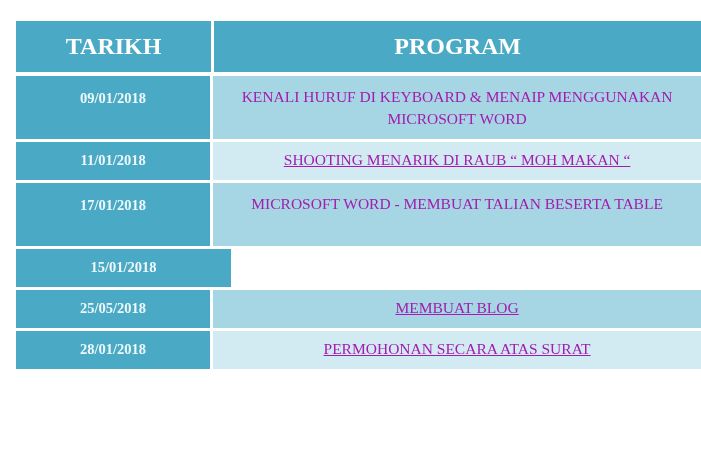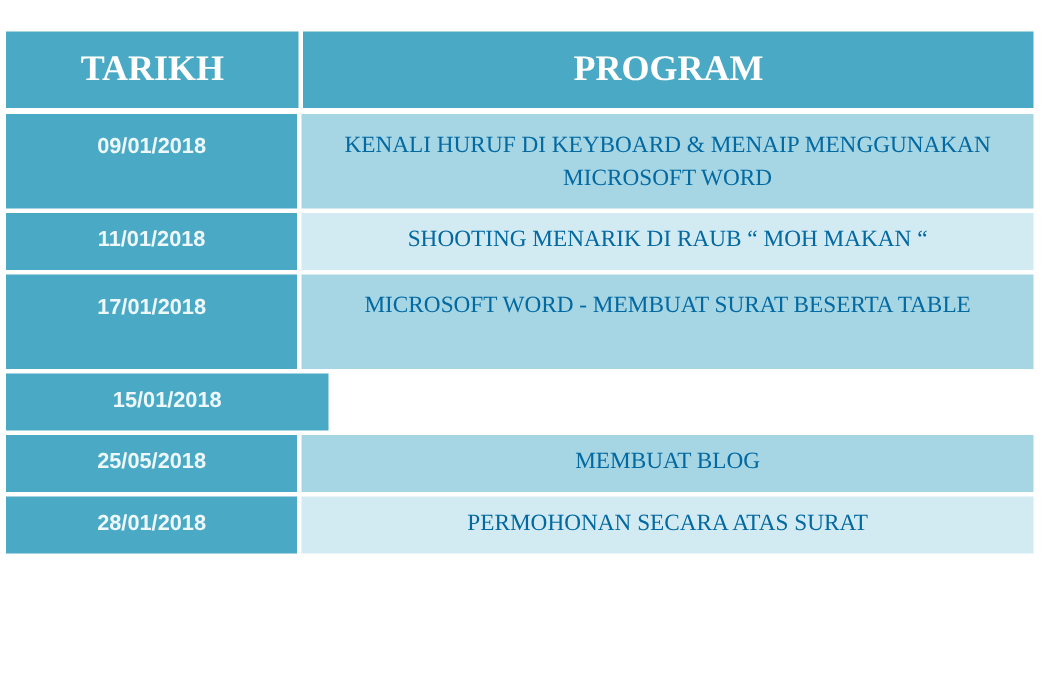--- a/index.html
+++ b/index.html
@@ -2,53 +2,53 @@
 <html><head>
   <meta charset="utf-8">
   <style>
     html, body { margin: 0; padding: 0; }
     body {
       width: 701px; height: 456px; background: #ffffff;
       position: relative; overflow: hidden;
       font-family: "DejaVu Serif", "Liberation Serif", serif;
     }
     .schedule {
-      position: absolute; left: 4px; top: 21px; width: 685px;
+      position: absolute; left: 16px; top: 21px; width: 685px;
       border-collapse: separate; border-spacing: 0;
     }
     .row { display: flex; }
     .cell {
       box-sizing: border-box; display: flex; justify-content: center;
       text-align: center;
     }
     .date-col { width: 215px; margin-right: 3px; }
     .prog-col { width: 536px; }
     .header-row { height: 51px; margin-bottom: 4px; }
     .header-row .cell {
       background: #4aaac5; color: #ffffff; align-items: center;
       font-family: "Liberation Serif", "DejaVu Serif", serif;
       font-weight: bold; font-size: 24px;
     }
     .data-row { margin-bottom: 3px; }
     .data-row .date-cell {
       background: #4aaac5; color: #eef8fb; font-weight: bold;
       font-size: 14.5px; align-items: flex-start; padding-top: 14px;
-      font-family: Liberation Sans, sans-serif;
+      font-family: Liberation Serif, serif;
     }
     .data-row .prog-cell {
-      color: #0369a1; font-size: 15.5px; line-height: 22px;
+      color: #a21caf; font-size: 15.5px; line-height: 22px;
       align-items: flex-start; padding: 10px 20px 0 20px;
       font-family: "Liberation Serif", "DejaVu Serif", serif;
     }
     .data-row.dark .prog-cell { background: #a6d5e3; }
     .data-row.light .prog-cell { background: #d2eaf2; }
     .h-tall { height: 63px; }
     .h-short { height: 38px; }
     .h-short .date-cell { padding-top: 10px !important; }
-    .h-short .prog-cell { padding-top: 7px !important; }
+    .h-short .prog-cell { padding-top: 7px !important; text-decoration: underline; }
   </style>
 </head>
 <body>
 
 <div class="schedule">
   <div class="row header-row">
     <div class="cell date-col">TARIKH</div>
     <div class="cell prog-col">PROGRAM</div>
   </div>
 
@@ -57,21 +57,21 @@
     <div class="cell prog-col prog-cell">KENALI HURUF DI KEYBOARD &amp; MENAIP MENGGUNAKAN MICROSOFT WORD</div>
   </div>
 
   <div class="row data-row light h-short">
     <div class="cell date-col date-cell">11/01/2018</div>
     <div class="cell prog-col prog-cell">SHOOTING MENARIK DI RAUB “ MOH MAKAN “</div>
   </div>
 
   <div class="row data-row dark h-tall">
     <div class="cell date-col date-cell">17/01/2018</div>
-    <div class="cell prog-col prog-cell">MICROSOFT WORD - MEMBUAT SURAT BESERTA TABLE</div>
+    <div class="cell prog-col prog-cell">MICROSOFT WORD - MEMBUAT TALIAN BESERTA TABLE</div>
   </div>
 
   <div class="row data-row light h-short">
     <div class="cell date-col date-cell">15/01/2018</div>
   </div>
 
   <div class="row data-row dark h-short">
     <div class="cell date-col date-cell">25/05/2018</div>
     <div class="cell prog-col prog-cell">MEMBUAT BLOG</div>
   </div>

